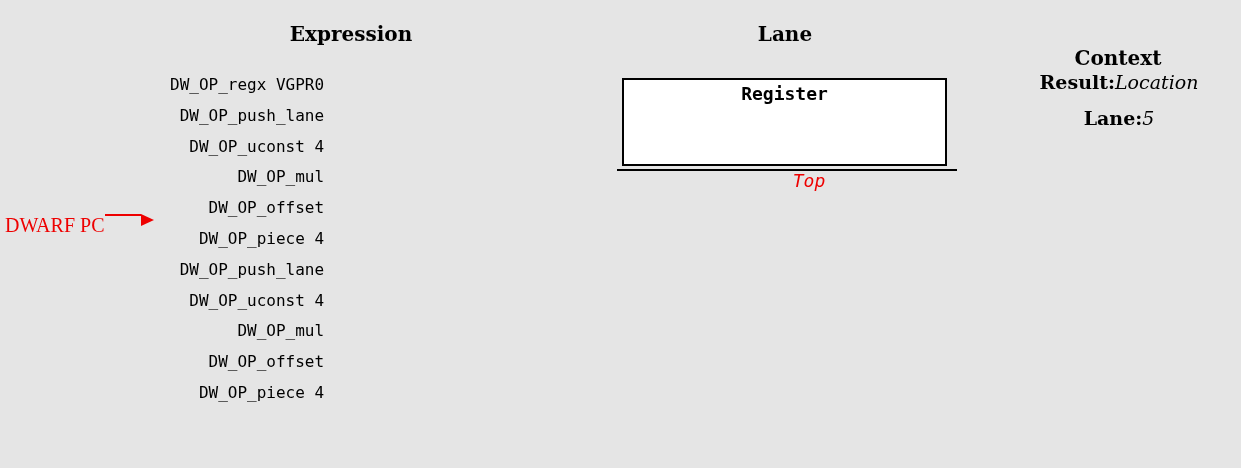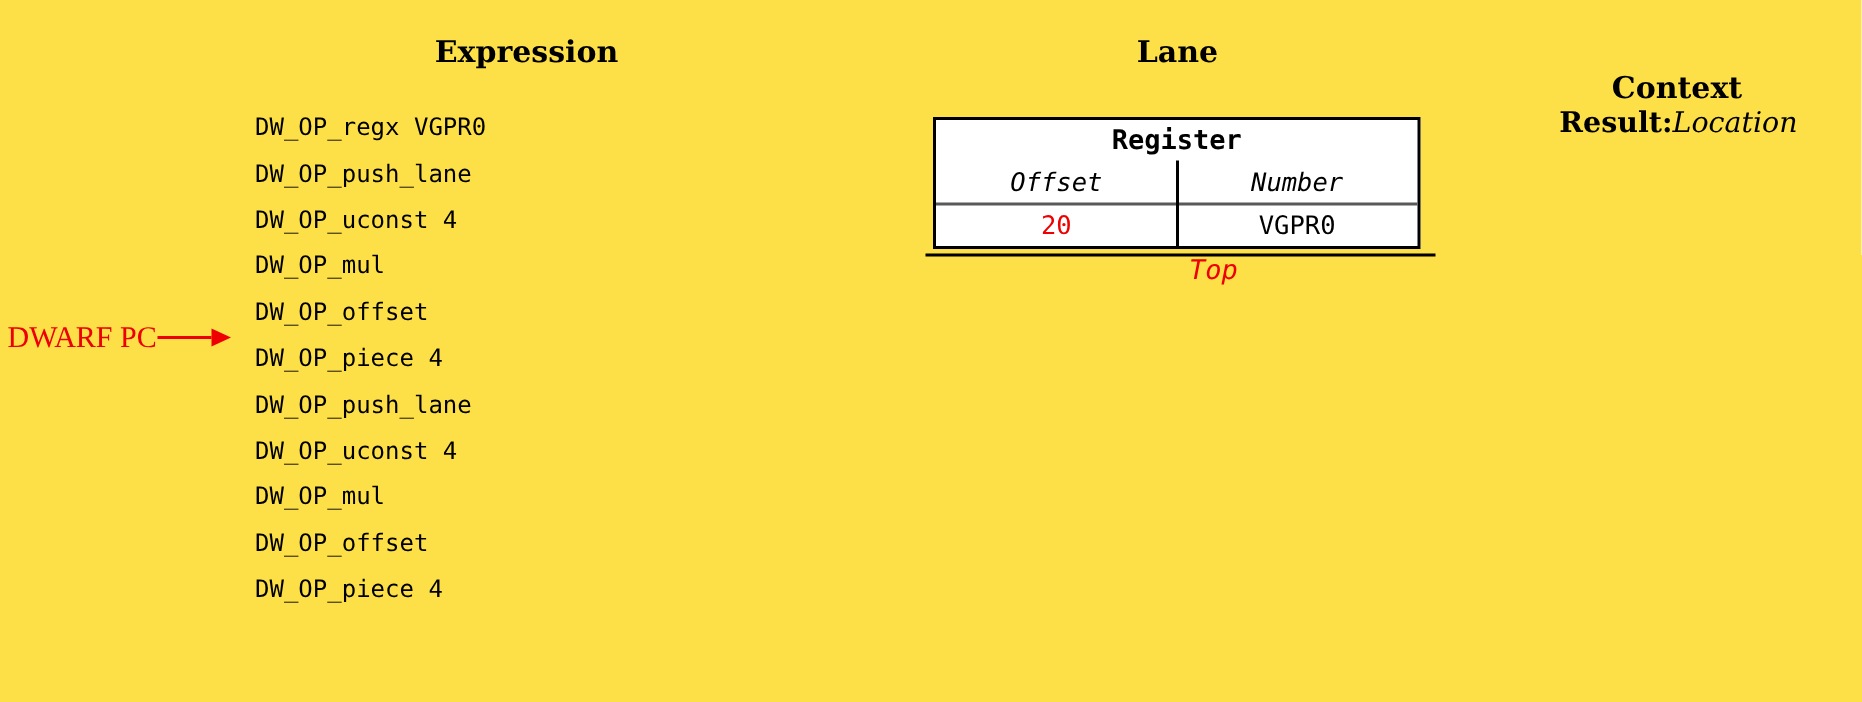--- a/index.html
+++ b/index.html
@@ -1,20 +1,20 @@
 <!DOCTYPE html>
 <html><head>
 <meta charset="utf-8">
 <style>
   html, body { margin: 0; padding: 0; background: #ffffff; }
   .canvas {
     position: relative;
     width: 1241px;
     height: 468px;
-    background: #fde047;
+    background: #e5e5e5;
     overflow: hidden;
     font-family: "DejaVu Sans Mono", monospace;
     color: #000000;
   }
 
   
   .col-header {
     position: absolute;
     top: 22px;
     transform: translateX(-50%);
@@ -31,30 +31,31 @@
   .op-list {
     position: absolute;
     left: 170px;
     top: 70px;
   }
   .op {
     height: 30.8px;
     line-height: 30.8px;
     font-size: 16px;
     white-space: pre;
+    text-align: right;
   }
 
   
   .pc-annotation {
     position: absolute;
     left: 5px;
     top: 214px;
     height: 22px;
     display: flex;
-    align-items: center;
+    align-items: flex-start;
     color: #ee0000;
   }
   .pc-label {
     font-family: "Liberation Serif", serif;
     font-size: 20px;
     white-space: nowrap;
     margin-right: 1px;
   }
   .pc-arrow-line {
     display: inline-block;
@@ -183,33 +184,24 @@
     <div class="op">DW_OP_piece 4</div>
     <div class="op">DW_OP_push_lane</div>
     <div class="op">DW_OP_uconst 4</div>
     <div class="op">DW_OP_mul</div>
     <div class="op">DW_OP_offset</div>
     <div class="op">DW_OP_piece 4</div>
   </div>
 
   <div class="stack-table">
     <div class="st-title">Register</div>
-    <div class="st-cols">
-      <div class="st-col">
-        <div class="st-head">Offset</div>
-        <div class="st-val highlight">20</div>
-      </div>
-      <div class="st-col">
-        <div class="st-head">Number</div>
-        <div class="st-val">VGPR0</div>
-      </div>
-      <div class="st-sep"></div>
-      <div class="st-vline"></div>
-    </div>
   </div>
   <div class="stack-baseline"></div>
   <div class="stack-top-label">Top</div>
 
   <div class="ctx-line ctx-line-1">
     <span class="ctx-label">Result:</span><span class="ctx-value">Location</span>
   </div>
+  <div class="ctx-line ctx-line-2">
+    <span class="ctx-label">Lane:</span><span class="ctx-value">5</span>
+  </div>
 
 </div>
 
 </body></html>

